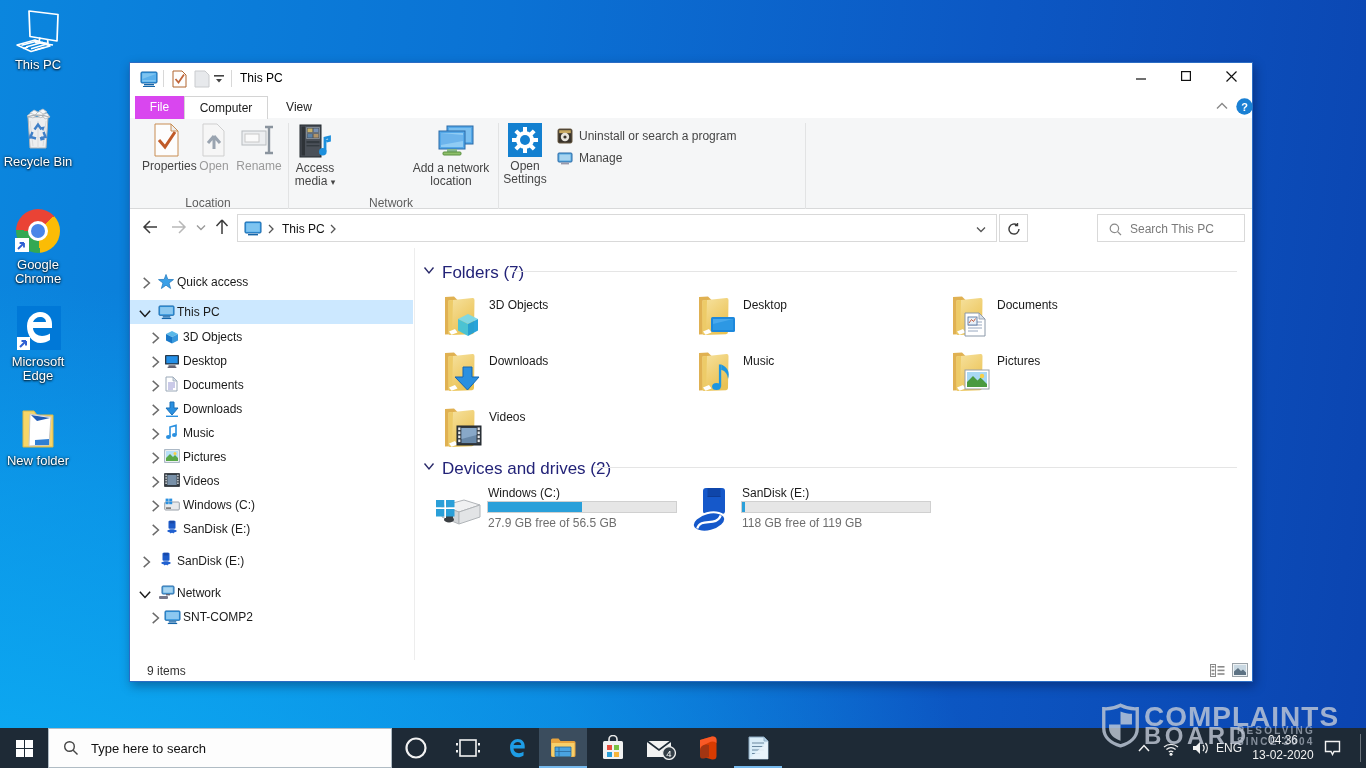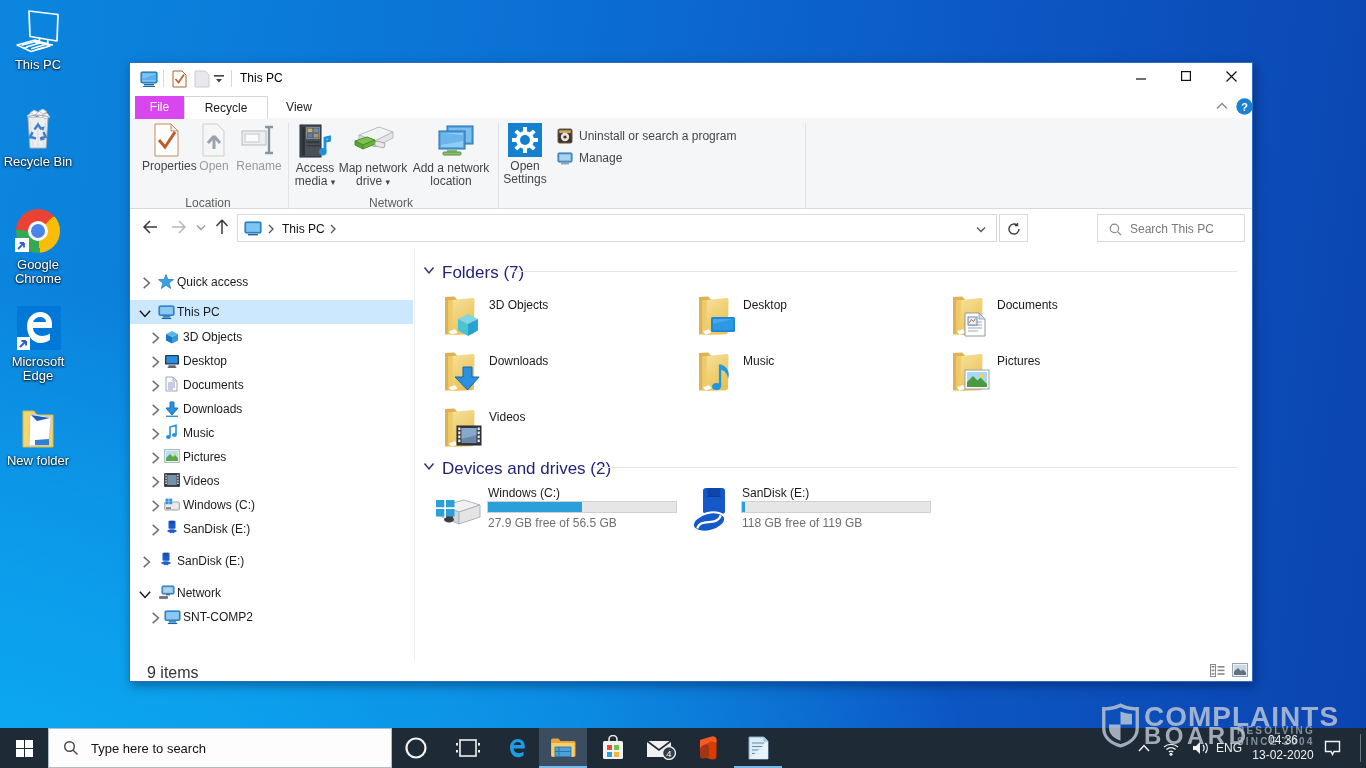--- a/index.html
+++ b/index.html
@@ -13,21 +13,21 @@
 .dicon { position:absolute; width:76px; text-align:center; }
 .dicon .lbl { color:#fff; font-size:13px; line-height:13.5px; text-shadow:0 1px 2px rgba(0,0,0,.85), 0 0 3px rgba(0,0,0,.7); margin-top:4px; }
 
 #win { position:absolute; left:129px; top:62px; width:1124px; height:620px;
   background:#fff; border:1px solid #2b6cc4; box-shadow:2px 4px 10px rgba(0,0,30,.35); }
 #titlebar { position:absolute; left:0; top:0; width:100%; height:33px; background:#fff; }
 #tabrow { position:absolute; left:0; top:33px; width:100%; height:23px; background:#fff; border-bottom:1px solid #f5f6f7;}
 #ribbon { position:absolute; left:0; top:56px; width:100%; height:90px; background:#f5f6f7; border-bottom:1px solid #d8d9da; }
 #addr { position:absolute; left:0; top:146px; width:100%; height:39px; background:#fff; }
 #mainarea { position:absolute; left:0; top:185px; width:100%; height:412px; background:#fff; }
-#statusbar { position:absolute; left:0; top:597px; width:100%; height:21px; background:#fff; font-size:16px; color:#333; }
+#statusbar { position:absolute; left:0; top:597px; width:100%; height:21px; background:#fff; font-size:12px; color:#333; }
 .tab { position:absolute; top:0; height:23px; font-size:12px; color:#222; text-align:center; line-height:22px; }
 .ribgroup-label { position:absolute; top:77px; font-size:12px; color:#5d5d5d; text-align:center; }
 .ribbtn { position:absolute; top:4px; text-align:center; font-size:12px; color:#454545; line-height:13px; }
 .field { position:absolute; border:1px solid #d9d9d9; background:#fff; }
 
 .navrow { position:absolute; left:0; height:24px; width:283px; font-size:12px; color:#1a1a1a; }
 .navrow .txt { position:absolute; top:5px; }
 .chev { position:absolute; width:16px; height:16px; }
 
 .secthead { position:absolute; font-size:17px; color:#1d1d66; }
@@ -151,21 +151,21 @@
         </svg></div>
     <div class="abs" style="left:1033px;top:0;width:45px;height:30px;text-align:center;"><svg width="10" height="10" viewBox="0 0 10 10" style="margin-top:8px;">
           <rect x="0.6" y="0.6" width="8.8" height="8.8" fill="none" stroke="#111" stroke-width="1.2"></rect>
         </svg></div>
     <div class="abs" style="left:1078px;top:0;width:46px;height:30px;text-align:center;"><svg width="11" height="11" viewBox="0 0 11 11" style="margin-top:8px;">
           <path d="M0.5 0.5 L10.5 10.5 M10.5 0.5 L0.5 10.5" stroke="#111" stroke-width="1.2"></path>
         </svg></div>
   </div>
   <div id="tabrow">
     <div class="tab" style="left:5px;width:49px;background:#d946ef;color:#fff;">File</div>
-    <div class="tab" style="left:54px;width:84px;background:#fff;border:1px solid #d4d4d4;border-bottom:none;color:#1a1a1a;">Recycle</div>
+    <div class="tab" style="left:54px;width:84px;background:#fff;border:1px solid #d4d4d4;border-bottom:none;color:#1a1a1a;">Computer</div>
     <div class="tab" style="left:138px;width:62px;">View</div>
 
     <svg class="abs" style="left:1086px;top:6px;" width="12" height="8" viewBox="0 0 12 8">
         <path d="M1 6.5 L6 1.5 L11 6.5" stroke="#888" stroke-width="1.4" fill="none"></path>
       </svg>
     <svg class="abs" style="left:1106px;top:2px;" width="17" height="17" viewBox="0 0 17 17">
         <circle cx="8.5" cy="8.5" r="8.2" fill="#1a80d4"></circle>
         <text x="8.5" y="12.5" font-size="11" font-weight="bold" fill="#fff" text-anchor="middle" font-family="Liberation Sans">?</text>
       </svg>
   </div>
@@ -210,32 +210,20 @@
         <rect x="10.5" y="11" width="5" height="3.6" fill="#5a82a8"></rect>
           <rect x="16.5" y="11" width="5" height="3.6" fill="#b0946a"></rect>
         <rect x="9.5" y="18" width="13" height="2.2" fill="#333a40"></rect>
         <rect x="9.5" y="22" width="13" height="1.4" fill="#333a40"></rect>
         <path d="M28 28.5 l0-13.5 4.5-1 0 3.5 -3 0.7" fill="none" stroke="#1c8fdc" stroke-width="2.8"></path>
         <circle cx="25.8" cy="28.8" r="3.8" fill="#1c8fdc"></circle>
       </svg>
       <div>Access<br>media <span style="font-size:9px;">▾</span></div>
     </div>
 
-    <div class="ribbtn" style="left:195px;width:96px;">
-      <svg width="48" height="36" viewBox="0 0 48 36">
-        <path d="M10 12 L30 4 L44 9 L26 18 Z" fill="#f2f3f4" stroke="#b8bcc0"></path>
-        <path d="M10 12 L26 18 L26 24 L10 18 Z" fill="#d8dadc" stroke="#b8bcc0"></path>
-        <path d="M26 18 L44 9 L44 15 L26 24 Z" fill="#e4e6e8" stroke="#b8bcc0"></path>
-        <path d="M6 18 L18 14 L26 17 L14 22 Z" fill="#7cc24e" stroke="#4e8f2a"></path>
-        <path d="M6 18 L14 22 L14 26 L6 22 Z" fill="#5aa32e" stroke="#4e8f2a"></path>
-        <path d="M14 22 L26 17 L26 21 L14 26 Z" fill="#6ab23e" stroke="#4e8f2a"></path>
-        <rect x="26" y="19" width="10" height="5" rx="2" fill="#e8e8e8" stroke="#aaa" transform="rotate(14 31 21)"></rect>
-      </svg>
-      <div>Map network<br>drive <span style="font-size:9px;">▾</span></div>
-    </div>
 
     <div class="ribbtn" style="left:266px;width:110px;">
       <svg width="52" height="36" viewBox="0 0 52 36">
         <rect x="22" y="3" width="26" height="18" fill="#54a8e8" stroke="#2a6aa8"></rect>
         <rect x="24" y="5" width="22" height="14" fill="#7cc0f0"></rect>
         <rect x="14" y="8" width="26" height="18" fill="#54a8e8" stroke="#2a6aa8"></rect>
         <rect x="16" y="10" width="22" height="14" fill="#90ccf4"></rect>
         <path d="M16 10 L38 12 l0 6 -22 4z" fill="#6cb4ec"></path>
         <rect x="22" y="26" width="10" height="3" fill="#88b890"></rect>
         <rect x="18" y="29" width="18" height="3" rx="1" fill="#8ec06a" stroke="#5a9040"></rect>

